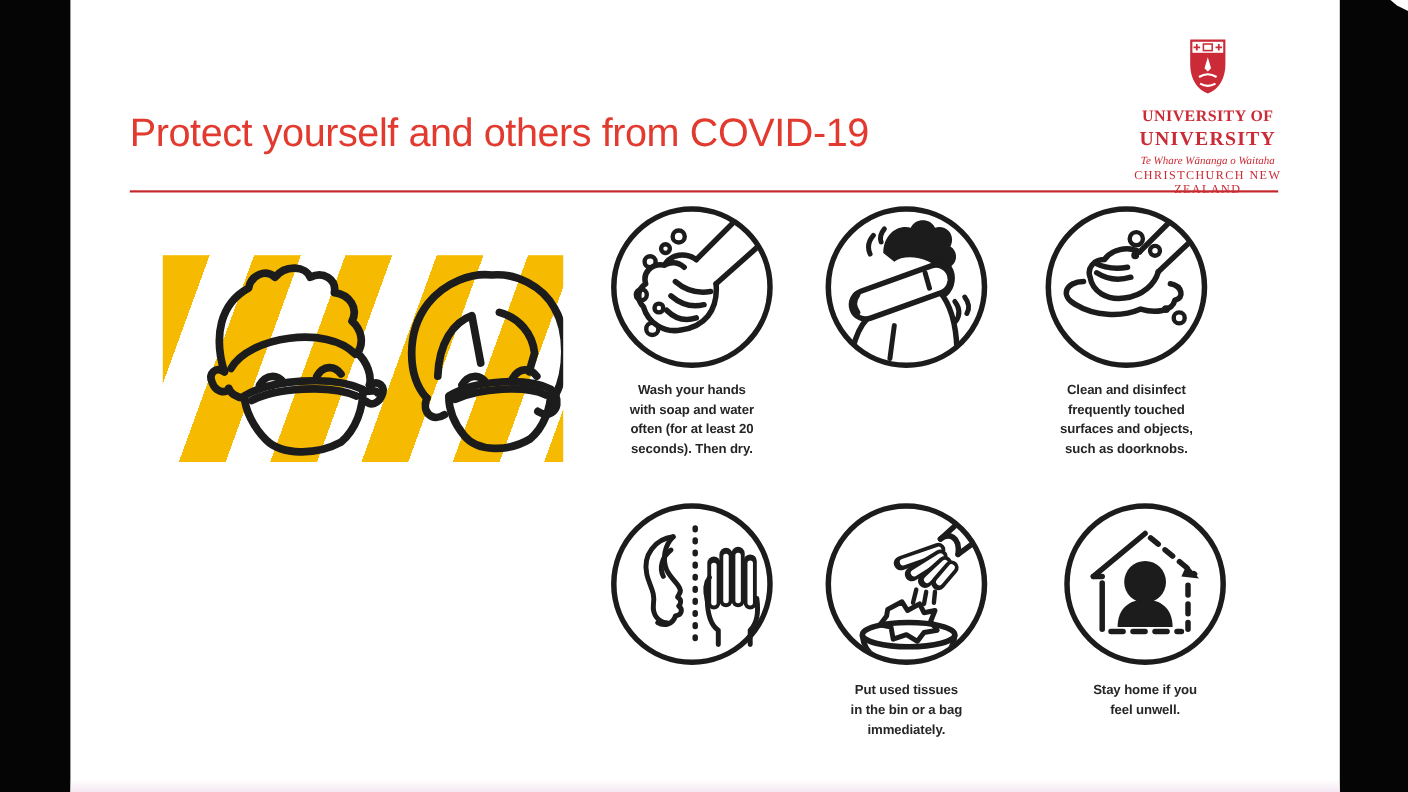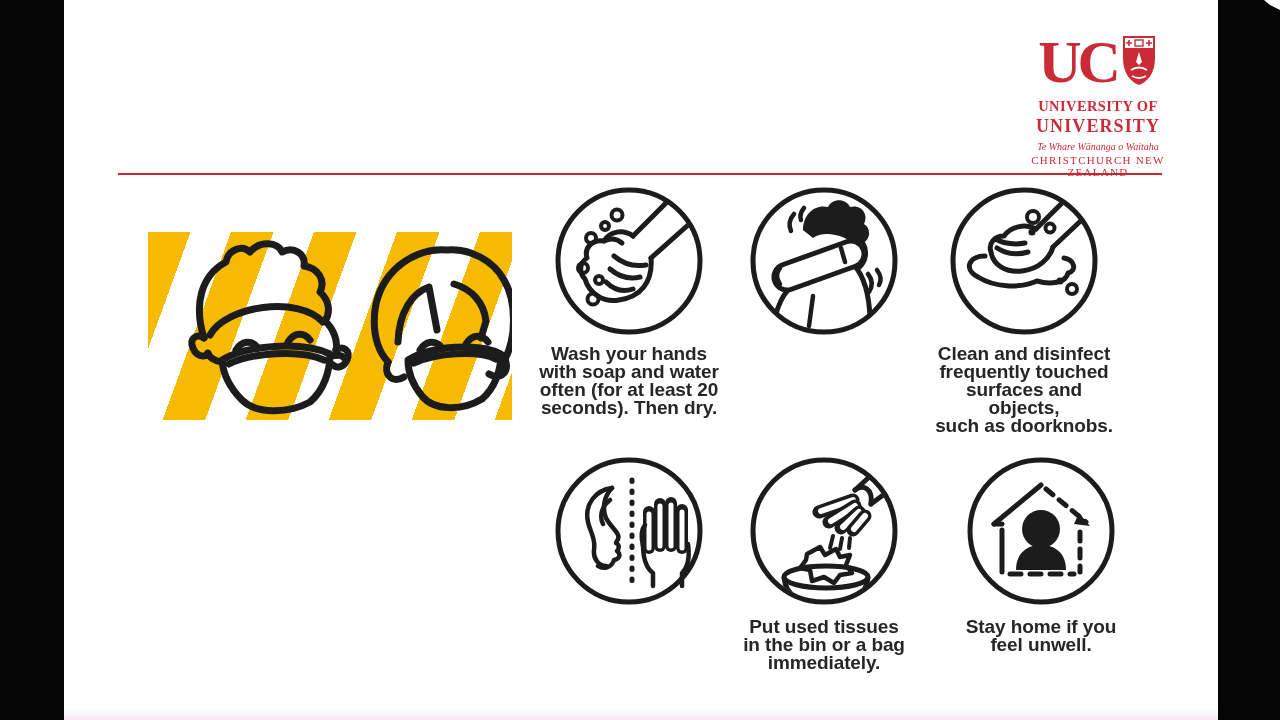--- a/index.html
+++ b/index.html
@@ -23,21 +23,21 @@
   .logo-city{font-size:11px;letter-spacing:1.3px;margin-top:2px;}
 
   
   .stripes{position:absolute;left:84px;top:232px;width:364px;height:188px;
            background:repeating-linear-gradient(110deg,#f6bb00 0 40px,#ffffff 40px 78px);}
   .stripes svg{position:absolute;left:0;top:0;}
 
   
   .tip{position:absolute;width:180px;text-align:center;}
   .tip svg{display:block;margin:0 auto;}
-  .cap{margin-top:9px;font-size:19px;font-weight:700;line-height:18px;color:#262626;
+  .cap{margin-top:9px;font-size:12px;font-weight:700;line-height:18px;color:#262626;
        letter-spacing:-0.1px;}
   .row2 .cap{margin-top:12px;}
 
   .t1{left:475px;top:186px;} .t2{left:670px;top:186px;} .t3{left:870px;top:186px;}
   .t4{left:475px;top:456px;} .t5{left:670px;top:456px;} .t6{left:887px;top:456px;}
 
   .bottom-strip{position:absolute;left:0;bottom:0;width:100%;height:12px;
                 background:linear-gradient(to bottom, rgba(246,235,245,0), #f5e9f3);}
 
   .cursor{position:absolute;left:1264px;top:0;width:0;height:0;
@@ -46,25 +46,25 @@
 
   .ic{stroke:#1c1c1c;fill:none;stroke-linecap:round;stroke-linejoin:round;}
 </style>
 </head>
 <body>
 
 <div class="stage">
 
   <div class="slide">
 
+    <div class="title">Protect yourself and others from COVID-19</div>
     <div class="rule"></div>
 
     <div class="logo">
       <div class="logo-row">
-        <span class="logo-uc">UC</span>
         <svg width="38" height="54" viewBox="0 0 38 54">
           <path d="M3,2 H35 V24 C35,40 27,48 19,51 C11,48 3,40 3,24 Z" fill="#cb2b36"></path>
           <rect x="5" y="4" width="28" height="10" fill="#ffffff"></rect>
           <path d="M9,6 v6 M6,9 h6" stroke="#cb2b36" stroke-width="1.6"></path>
           <rect x="15" y="6" width="8" height="6" fill="none" stroke="#cb2b36" stroke-width="1.4"></rect>
           <path d="M29,6 v6 M26,9 h6" stroke="#cb2b36" stroke-width="1.6"></path>
           <path d="M19,18 l3,10 -3,3 -3,-3 Z" fill="#ffffff"></path>
           <path d="M11,36 q8,-5 16,0" stroke="#ffffff" stroke-width="2" fill="none"></path>
           <path d="M12,42 q7,4 14,0" stroke="#ffffff" stroke-width="2" fill="none"></path>
         </svg>

